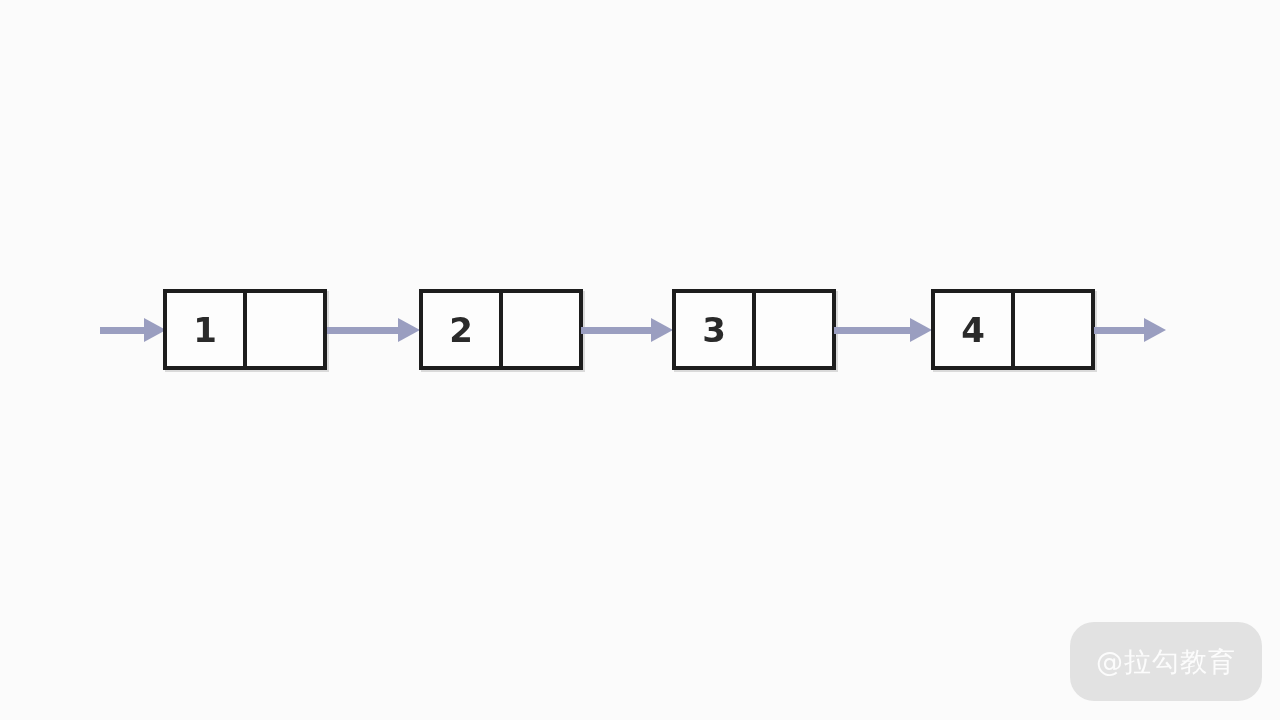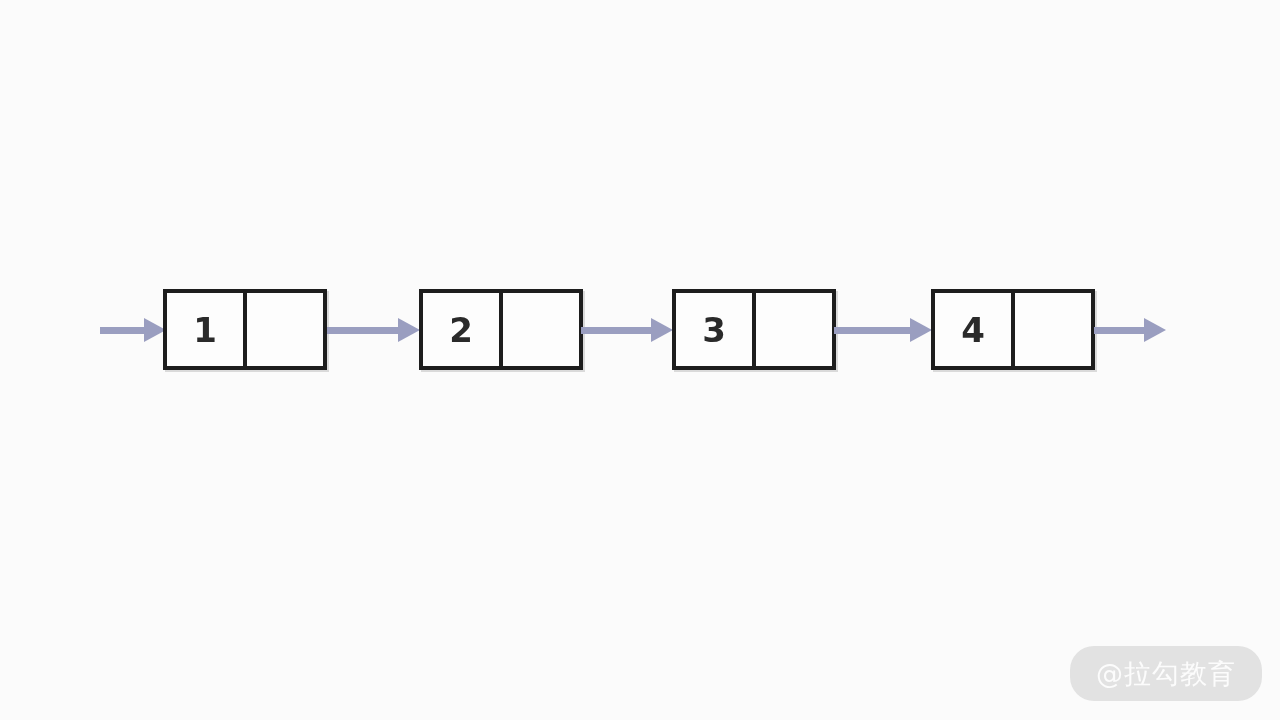--- a/index.html
+++ b/index.html
@@ -77,21 +77,21 @@
   #node-1 { left: 419px; }
   #node-2 { left: 672px; }
   #node-3 { left: 931px; }
 
   
   .watermark {
     position: absolute;
     right: 18px;
     bottom: 19px;
     height: 47px;
-    padding: 4px 26px;
+    padding: 16px 26px;
     border-radius: 24px;
     background: #e2e2e2;
     color: #fcfcfc;
     font-size: 27px;
     display: flex;
     align-items: center;
     letter-spacing: 1px;
     text-align: right;
   }
 </style>

